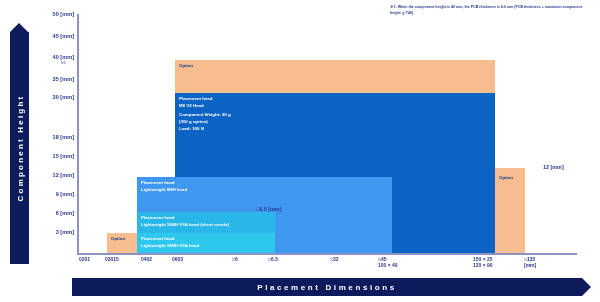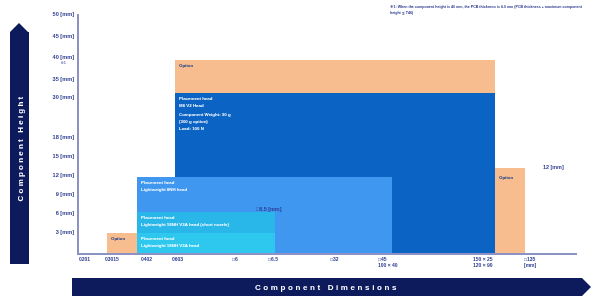--- a/index.html
+++ b/index.html
@@ -82,21 +82,21 @@
 
   <div class="footnote">※1: When the component height is 40 mm, the PCB thickness is 6.0 mm (PCB thickness + maximum component height ≦ T46)</div>
 
   <div class="v-arrow">
     <div class="head"></div>
     <div class="vtext">Component Height</div>
   </div>
 
   <div class="h-arrow">
     <div class="head"></div>
-    <div class="htext">Component Dimensions</div>
+    <div class="htext">Placement Dimensions</div>
   </div>
 
   <div class="y-axis-line"></div>
   <div class="x-axis-line"></div>
 
   <div class="ytick-wrap">
     <div class="ytick" style="top:11px"><span>50 [mm]</span></div>
     <div class="ytick" style="top:33px"><span>45 [mm]</span></div>
     <div class="ytick" style="top:54px"><span>40 [mm]</span><span class="sub">※1</span></div>
     <div class="ytick" style="top:76px"><span>35 [mm]</span></div>

